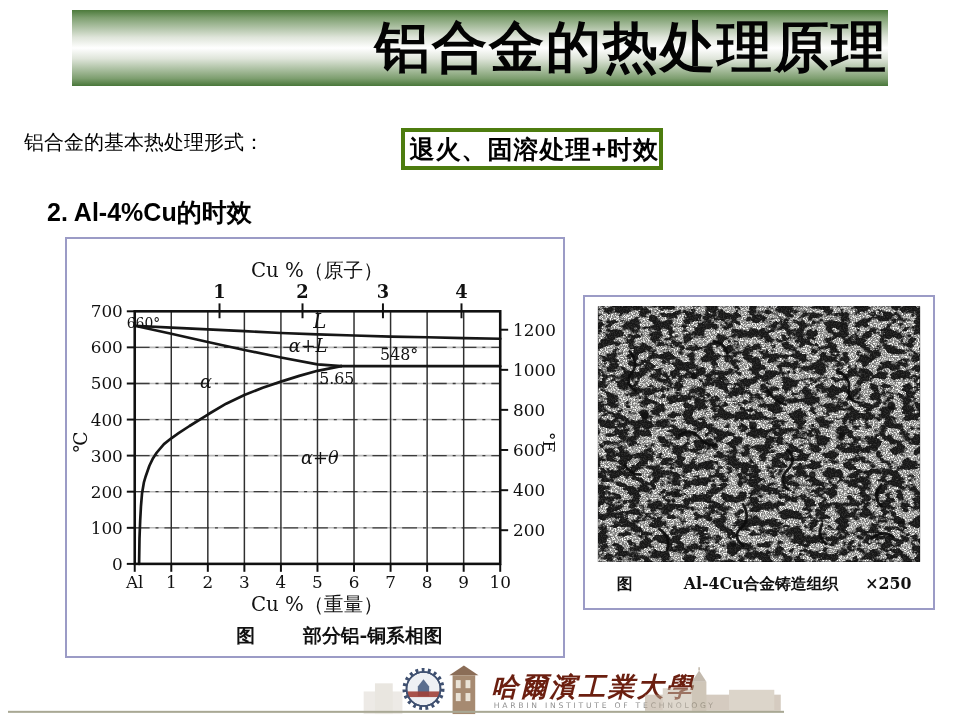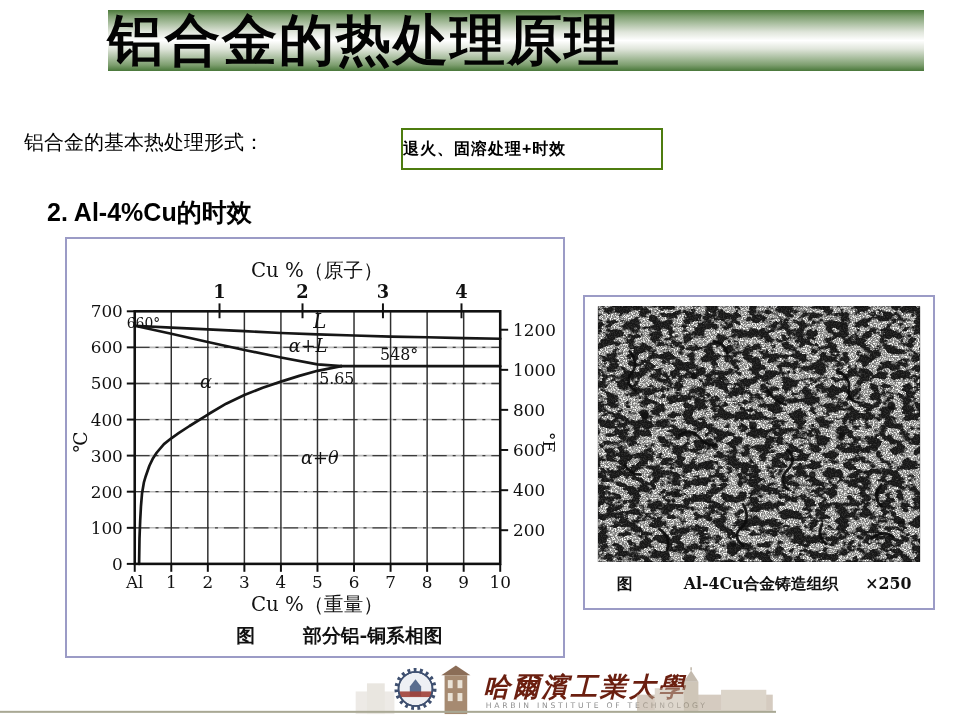--- a/index.html
+++ b/index.html
@@ -1,42 +1,42 @@
 <!DOCTYPE html>
 <html><head>
 <meta charset="utf-8">
 <style>
   html,body{margin:0;padding:0;background:#fff;}
   .slide{position:relative;width:960px;height:720px;background:#ffffff;overflow:hidden;
          font-family:"Liberation Sans",sans-serif;color:#000;}
   
-  .banner{position:absolute;left:72px;top:10px;width:816px;height:61px;
+  .banner{position:absolute;left:72px;top:10px;width:816px;height:76px;
           background:linear-gradient(180deg,#4c7a3b 0%,#7e9f70 10%,#dfe5da 36%,#ffffff 50%,
                      #dfe5da 64%,#7e9f70 90%,#49773a 100%);
-          display:flex;align-items:center;justify-content:flex-start;margin-left:36px;}
+          display:flex;align-items:center;justify-content:flex-end;}
   .banner h1{margin:0;font-size:55px;font-weight:bold;letter-spacing:2px;color:#030303;}
   
   .intro{position:absolute;left:24px;top:129px;font-size:20px;color:#000;}
-  .hl-box{position:absolute;left:401px;top:128px;width:262px;height:42px;border:2px solid #4d7c0f;
-          box-sizing:border-box;display:flex;align-items:center;justify-content:flex-start;
-          font-size:16px;font-weight:bold;letter-spacing:1px;}
+  .hl-box{position:absolute;left:401px;top:128px;width:262px;height:42px;border:4px solid #4d7c0f;
+          box-sizing:border-box;display:flex;align-items:center;justify-content:flex-end;
+          font-size:25px;font-weight:bold;letter-spacing:1px;}
   .section-heading{position:absolute;left:47px;top:196px;font-size:25px;font-weight:bold;}
   .theta{position:absolute;left:682px;top:220px;font-size:29px;}
   .theta sub{font-size:19px;}
   
   .panel{position:absolute;border:2px solid #9b9bc6;background:#fff;box-sizing:border-box;}
   #diagram-panel{left:65px;top:237px;width:500px;height:421px;}
   #micro-panel{left:583px;top:295px;width:352px;height:315px;}
   .panel svg{display:block;width:100%;height:100%;}
   
   .scan text{font-family:"DejaVu Serif",serif;fill:#111;}
   .scan .it{font-style:italic;}
   .scan .bold{font-weight:bold;}
   
-  .footer{position:absolute;left:0;top:658px;width:776px;height:62px;}
+  .footer{position:absolute;left:8px;top:658px;width:776px;height:62px;}
   .footer svg{display:block;width:100%;height:100%;}
   .cn-callig{font-family:"DejaVu Serif",serif;font-weight:bold;font-style:italic;
              letter-spacing:3px;fill:#6b1f10;}
   .en-sub{font-family:"DejaVu Sans",sans-serif;letter-spacing:3.4px;fill:#8f8f8f;}
 </style>
 </head>
 <body>
 
 <div class="slide">
 

